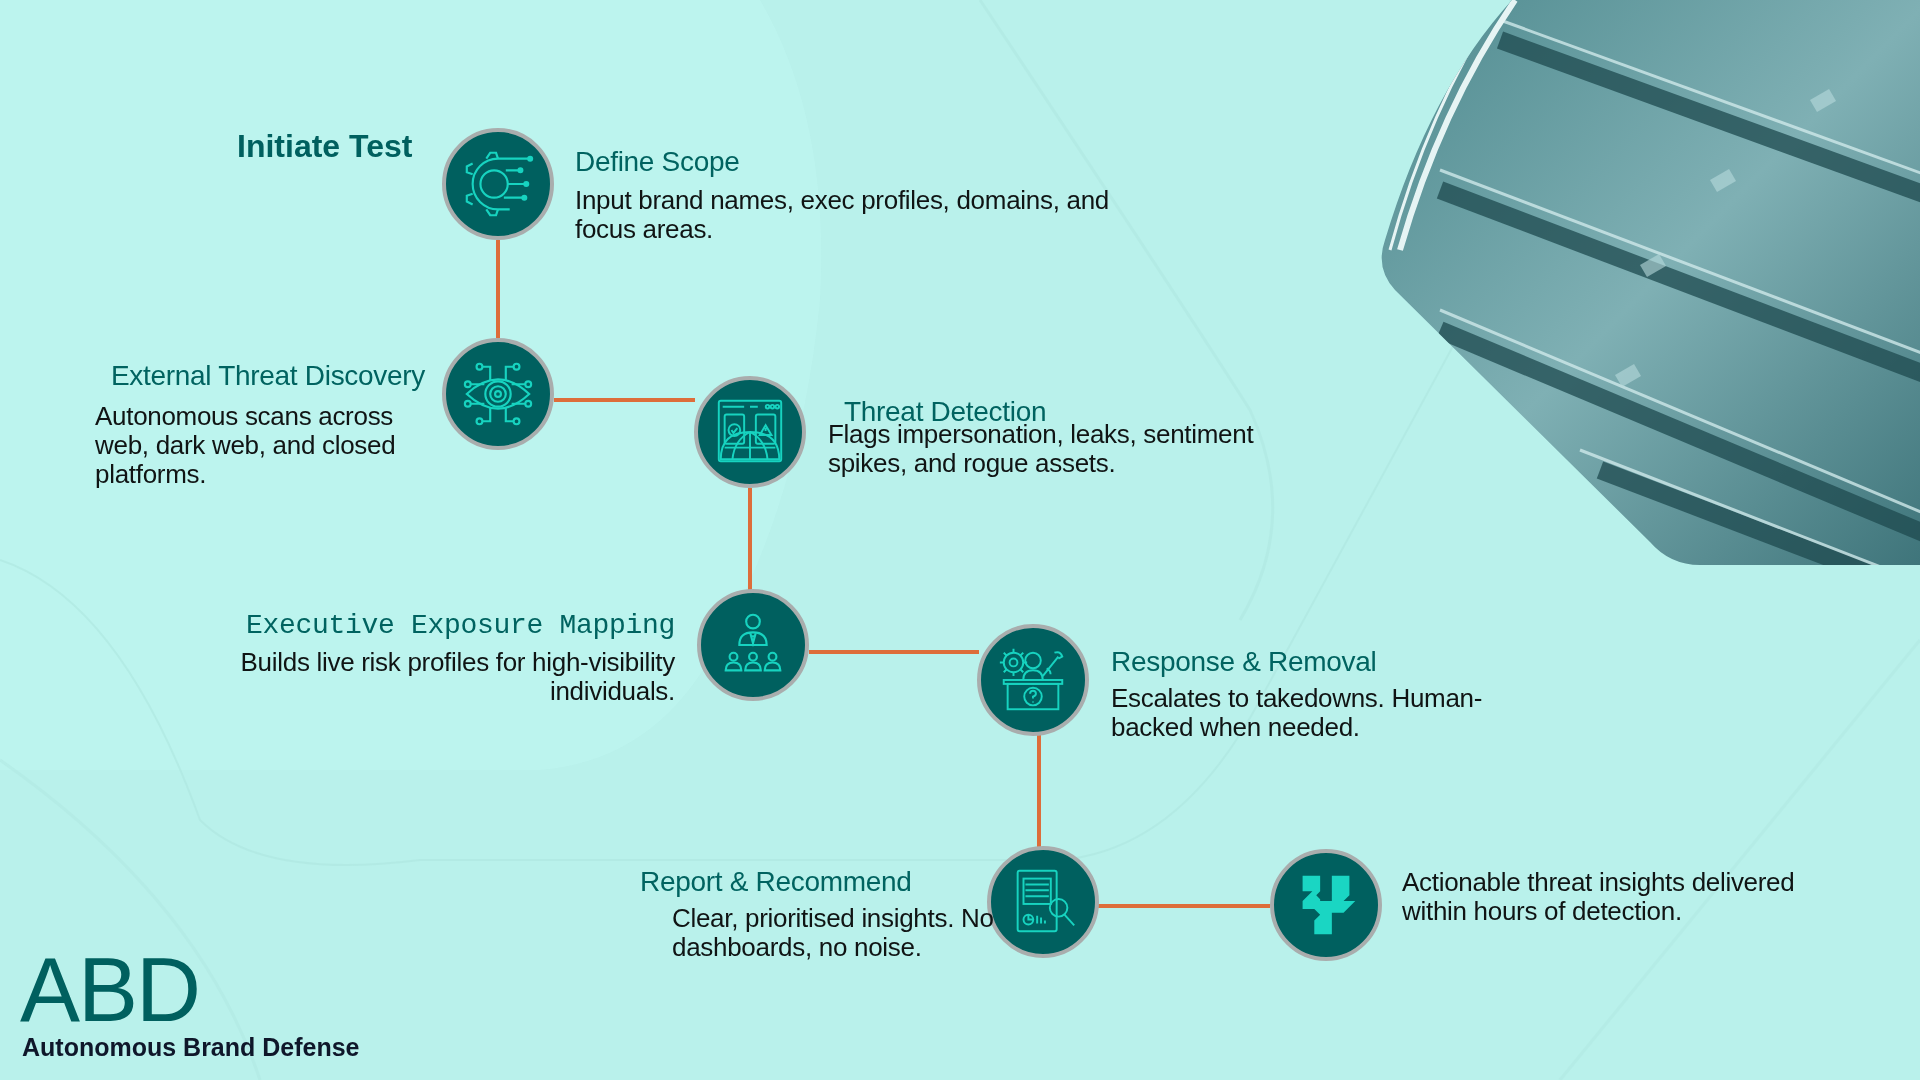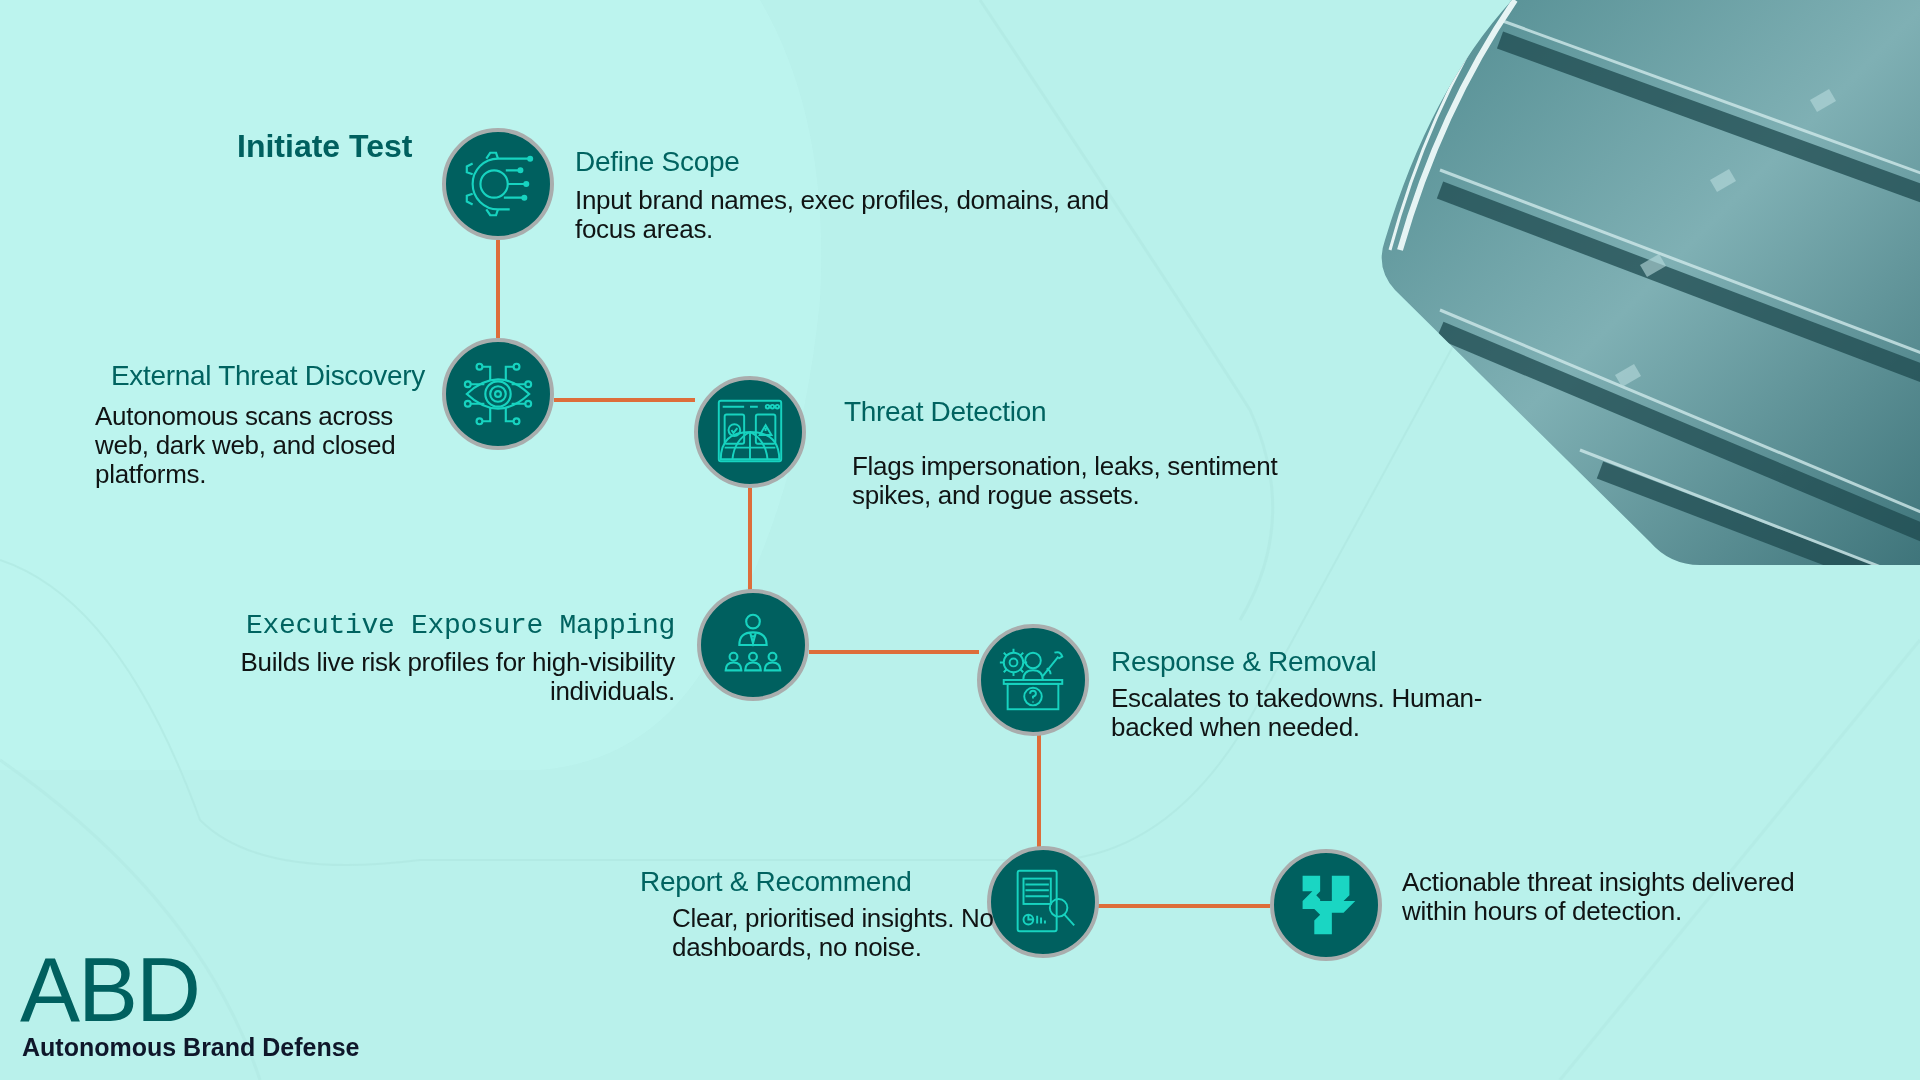--- a/index.html
+++ b/index.html
@@ -118,21 +118,21 @@
       <circle cx="68" cy="14" r="1.8"></circle>
     <rect x="14" y="22" width="20" height="30" rx="2"></rect>
       <rect x="46" y="22" width="20" height="30" rx="2"></rect>
     <circle cx="24" cy="38" r="6"></circle>
       <path d="M21,38 l2,3 l4,-5"></path>
     <path d="M56,33 l-6,10 h12 Z M56,36 v3"></path>
     <path d="M10,68 Q10,40 40,40 Q70,40 70,68 Z M22,68 Q24,48 40,40 Q56,48 58,68 M40,40 V68 M14,56 H66"></path>
   </svg>
 </div>
 <div class="title" style="left:844px;top:396px;text-align:center;">Threat Detection</div>
-<div class="desc" style="left:828px;top:452px;width:470px;margin-left:24px;">Flags impersonation, leaks, sentiment spikes, and rogue assets.</div>
+<div class="desc" style="left:828px;top:420px;width:470px;">Flags impersonation, leaks, sentiment spikes, and rogue assets.</div>
 
 <div class="node" style="left:753px;top:645px;">
   <svg viewBox="0 0 80 80" fill="none" stroke="#17d3c0" stroke-width="2.2">
     <circle cx="40" cy="16" r="7"></circle>
     <path d="M26,40 Q26,27 40,27 Q54,27 54,40 Z M37,27 L40,38 L43,27 M38,31 h4"></path>
     <circle cx="20" cy="52" r="4"></circle>
       <circle cx="40" cy="52" r="4"></circle>
       <circle cx="60" cy="52" r="4"></circle>
     <path d="M12,66 Q12,58 20,58 Q28,58 28,66 Z M32,66 Q32,58 40,58 Q48,58 48,66 Z M52,66 Q52,58 60,58 Q68,58 68,66 Z"></path>
   </svg>

